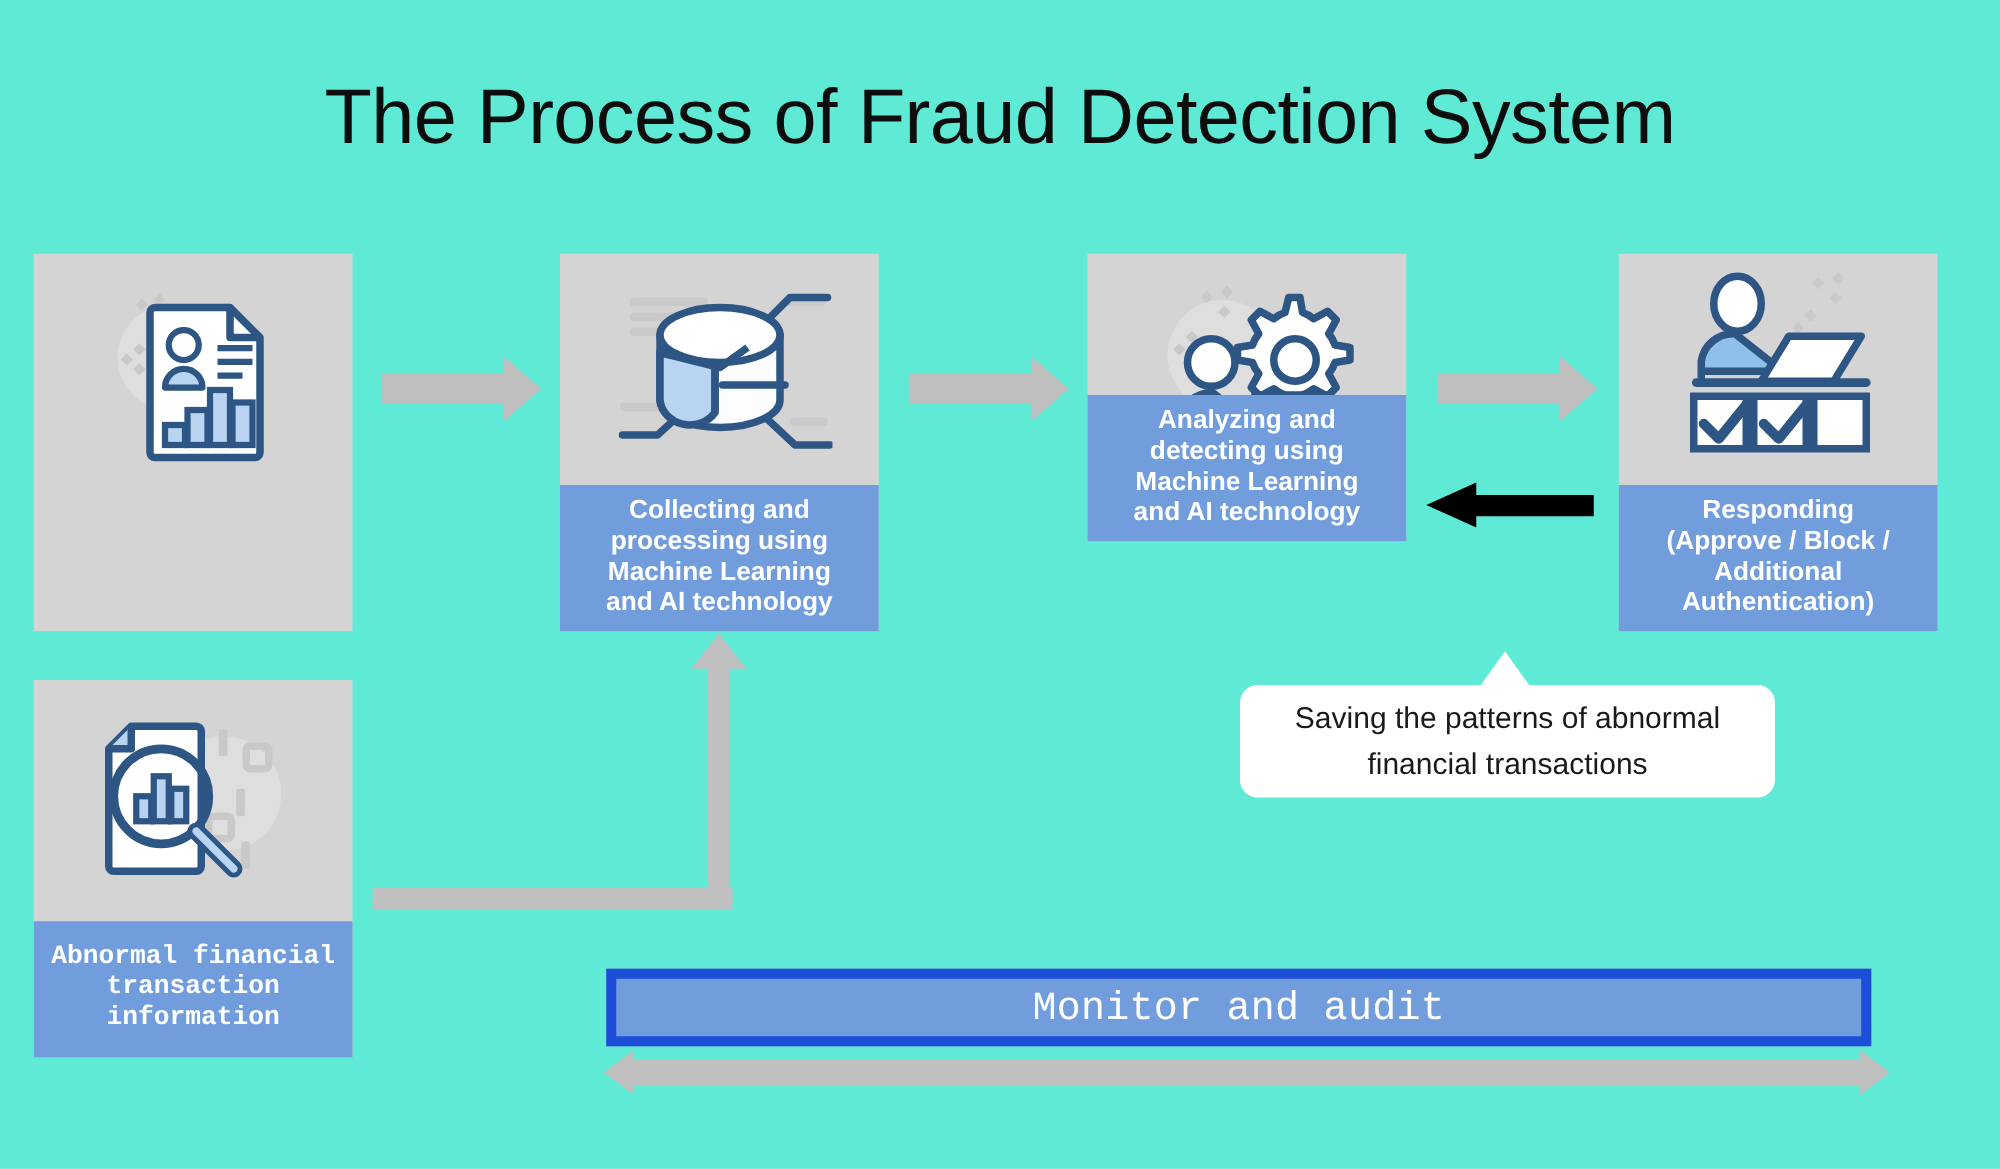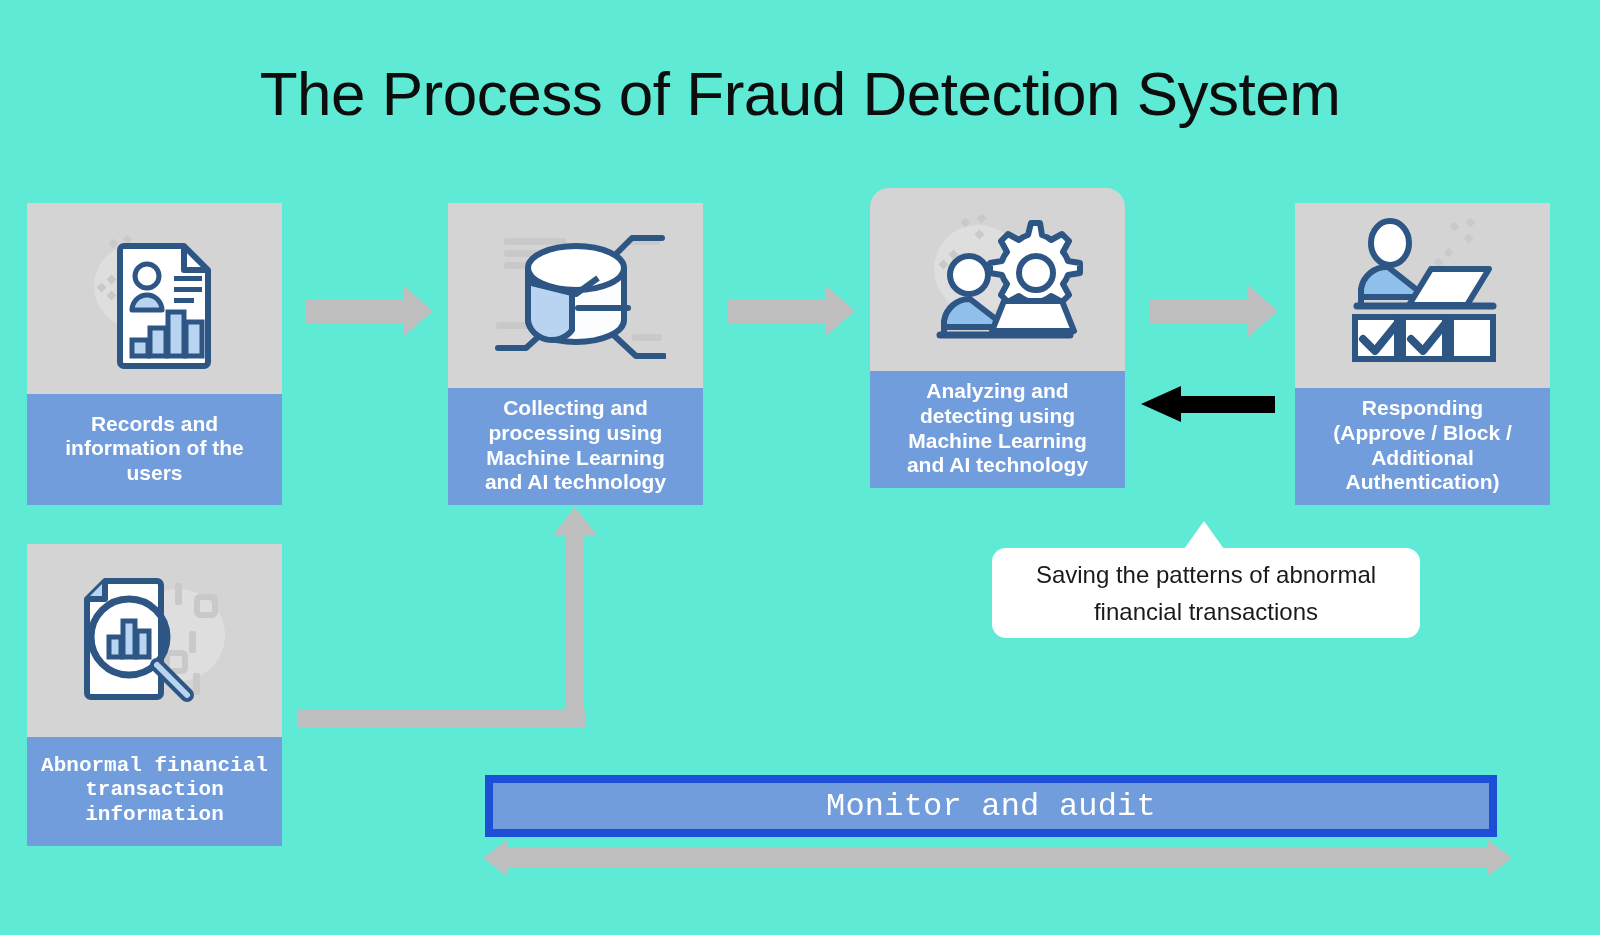--- a/index.html
+++ b/index.html
@@ -62,21 +62,21 @@
   }
   
   #card-records      { left: 27px;   top: 203px; width: 255px; height: 302px; }
   #card-records .icon-area   { height: 190px; }
   #card-records .card-label  { font-size: 21px; height: 111px; display:flex; align-items:center; justify-content:center; }
 
   #card-collecting   { left: 448px;  top: 203px; width: 255px; height: 302px; }
   #card-collecting .icon-area  { height: 185px; }
   #card-collecting .card-label { font-size: 21px; height: 117px; display:flex; align-items:center; justify-content:center;}
 
-  #card-analyzing    { left: 870px;  top: 188px; width: 255px; height: 300px; border-radius: 19px; }
+  #card-analyzing    { left: 870px;  top: 203px; width: 255px; height: 230px; }
   #card-analyzing .icon-area   { height: 185px; }
   #card-analyzing .card-label  { font-size: 21px; height: 117px; display:flex; align-items:center; justify-content:center;}
 
   #card-responding   { left: 1295px; top: 203px; width: 255px; height: 302px; }
   #card-responding .icon-area  { height: 185px; }
   #card-responding .card-label { font-size: 21px; height: 117px; display:flex; align-items:center; justify-content:center;}
 
   #card-abnormal     { left: 27px;   top: 544px; width: 255px; height: 302px; font-family: Liberation Mono, monospace; }
   #card-abnormal .icon-area    { height: 193px; }
   #card-abnormal .card-label   { font-size: 21px; height: 109px; display:flex; align-items:center; justify-content:center;}
@@ -231,23 +231,20 @@
         <path d="M52 92 a15 15 0 0 1 30 0 z" fill="#b8d4f0" stroke="#2d5685" stroke-width="5" stroke-linejoin="round"></path>
         <rect x="94" y="58" width="28" height="5" fill="#2d5685"></rect>
         <rect x="94" y="69" width="28" height="5" fill="#2d5685"></rect>
         <rect x="94" y="80" width="20" height="5" fill="#2d5685"></rect>
         <rect x="52" y="122" width="16" height="16" fill="#b8d4f0" stroke="#2d5685" stroke-width="5"></rect>
         <rect x="70" y="110" width="16" height="28" fill="#b8d4f0" stroke="#2d5685" stroke-width="5"></rect>
         <rect x="88" y="94" width="16" height="44" fill="#b8d4f0" stroke="#2d5685" stroke-width="5"></rect>
         <rect x="106" y="104" width="16" height="34" fill="#b8d4f0" stroke="#2d5685" stroke-width="5"></rect>
       </svg>
     </div>
-    <div class="card-label">Records and
-information of the
-users</div>
   </div>
 
   <div class="card" id="card-collecting">
     <div class="icon-area">
       <svg width="180" height="160" viewBox="0 0 180 160">
         <rect x="18" y="22" width="62" height="7" rx="3" fill="#c9c9c9"></rect>
         <rect x="18" y="34" width="50" height="7" rx="3" fill="#c9c9c9"></rect>
         <rect x="18" y="46" width="40" height="7" rx="3" fill="#c9c9c9"></rect>
         <rect x="140" y="22" width="34" height="7" rx="3" fill="#c9c9c9"></rect>
         <rect x="10" y="106" width="34" height="7" rx="3" fill="#c9c9c9"></rect>

